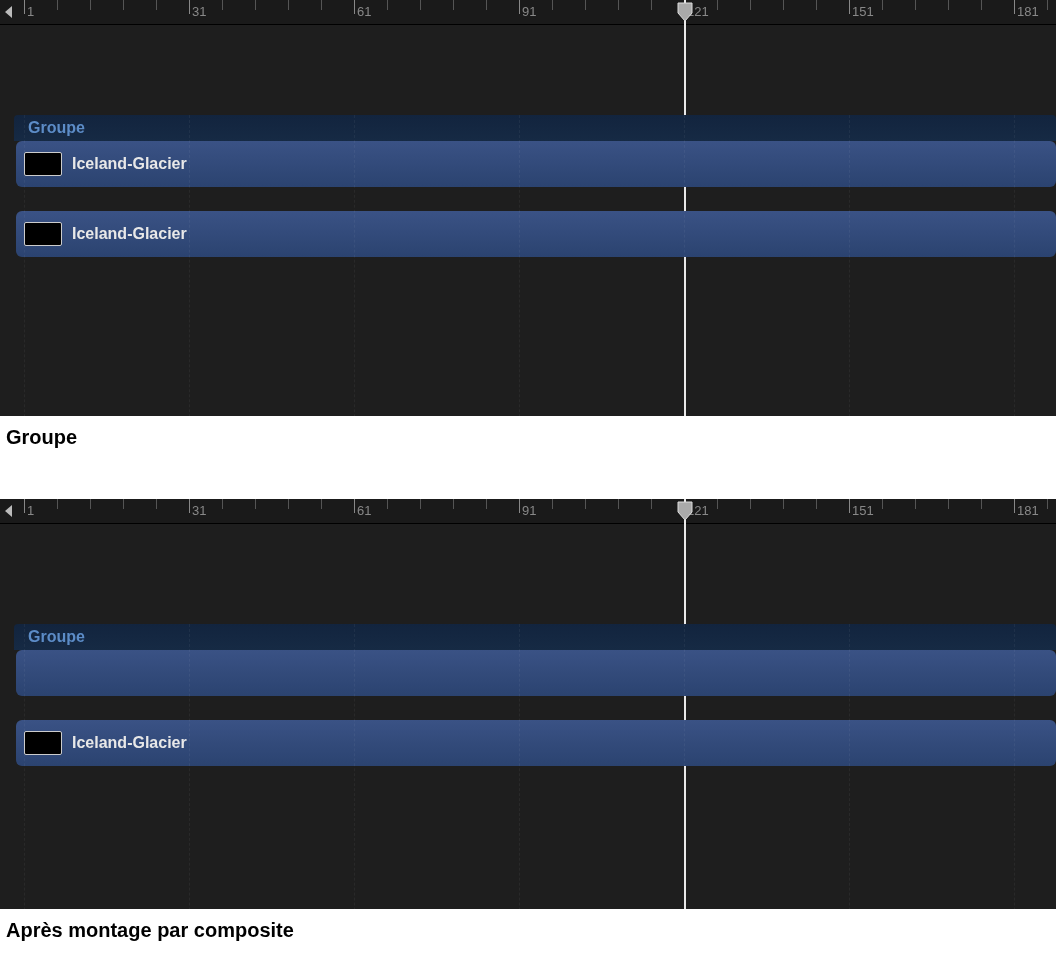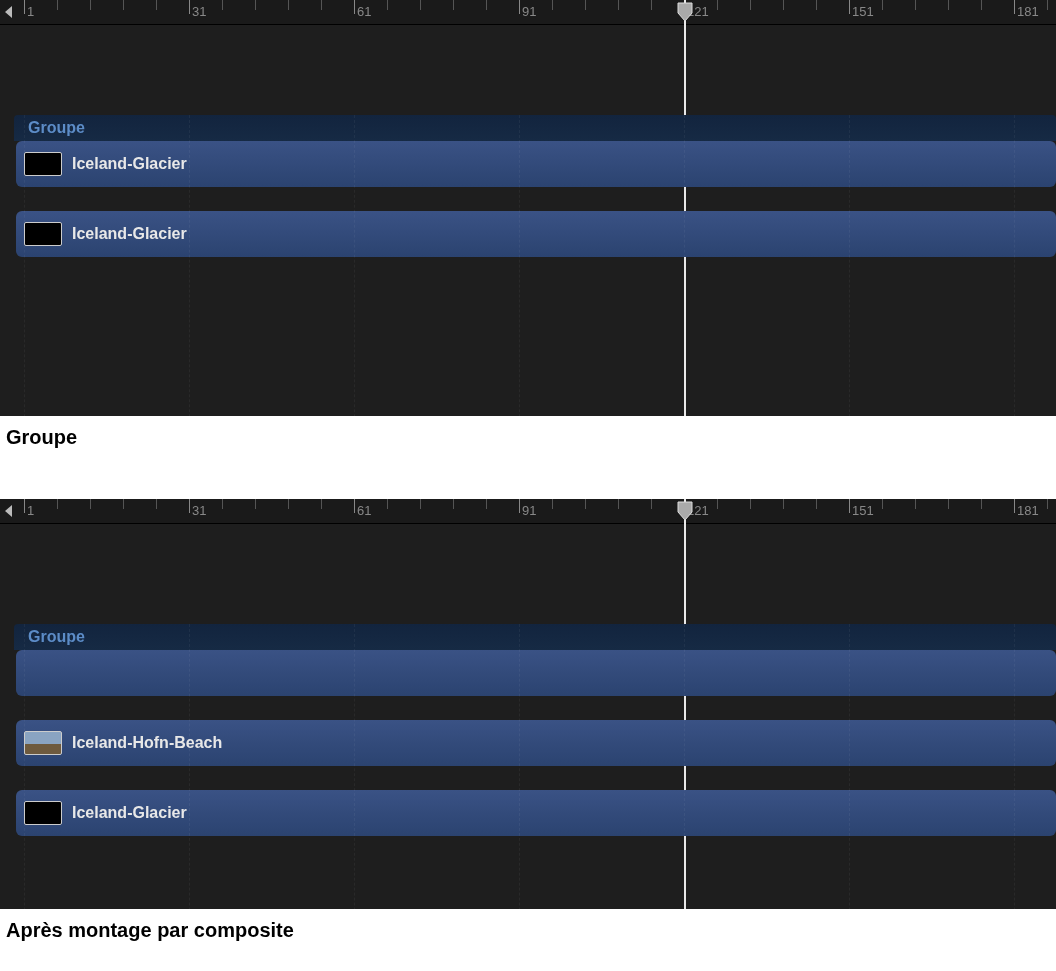--- a/index.html
+++ b/index.html
@@ -311,24 +311,20 @@
   <div class="playhead-head" id="playhead-b-head" style="left: 684px;">
     <svg viewBox="0 0 16 20" width="16" height="20">
       <path d="M1 1h14v10l-7 8-7-8z" fill="#aaa" stroke="#ddd" stroke-width="1"></path>
     </svg>
   </div>
   <div class="timeline-body" id="body-b">
     <div class="group-header">
       <span>Groupe</span>
     </div>
     <div class="clip-track empty"></div>
-    <div class="clip-track" style="margin-top:0;">
-      <div class="thumb beach"></div>
-      <span class="clip-label">Iceland-Hofn-Beach</span>
-    </div>
     <div class="clip-track">
       <div class="thumb"></div>
       <span class="clip-label">Iceland-Glacier</span>
     </div>
   <div class="grid-line" style="left: 24px;"></div>
       <div class="grid-line" style="left: 189px;"></div>
       <div class="grid-line" style="left: 354px;"></div>
       <div class="grid-line" style="left: 519px;"></div>
       <div class="grid-line" style="left: 684px;"></div>
       <div class="grid-line" style="left: 849px;"></div>

